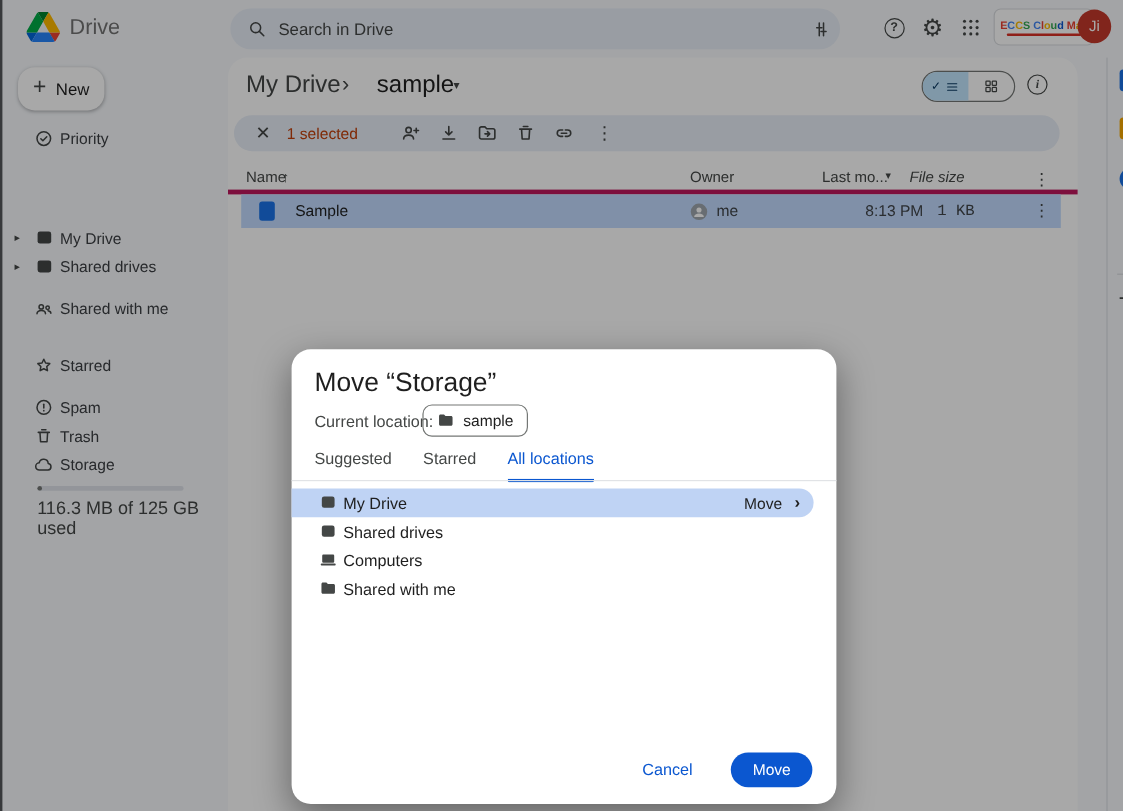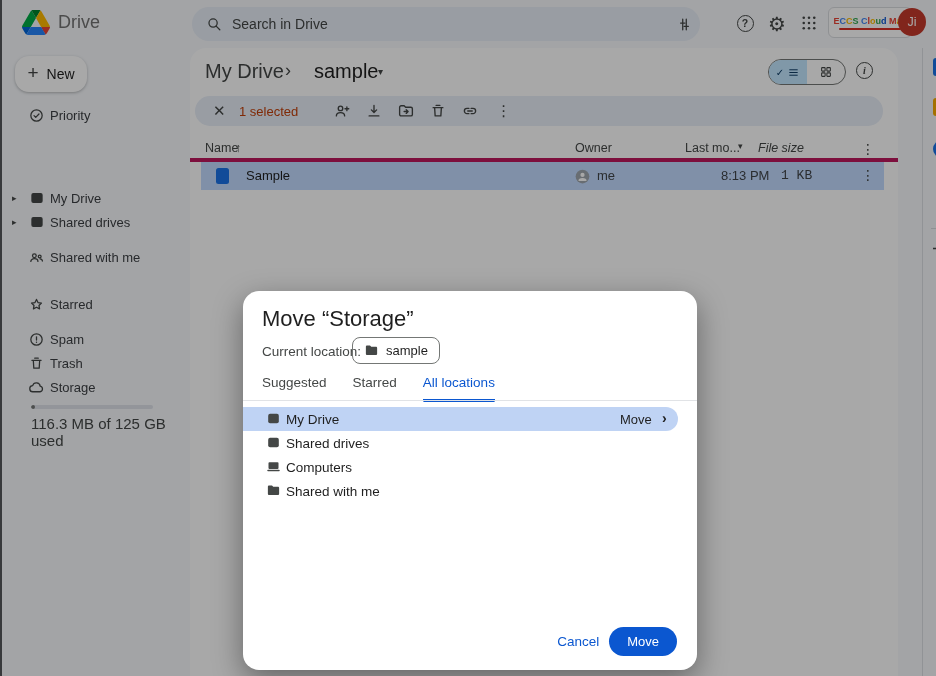--- a/index.html
+++ b/index.html
@@ -97,21 +97,21 @@
   .m-tabs { position:absolute; left:19px; top:84px; display:flex; gap:26px; font-size:13.5px; font-weight:500; color:#444746; }
   .m-tab { padding-bottom:9px; cursor:pointer; }
   .m-tab.active { color:#0b57d0; border-bottom:3px solid #0b57d0; border-radius:1.5px; }
   .m-divider { position:absolute; left:0; top:109px; width:454px; height:1px; background:#e1e3e6; }
   .m-row { position:absolute; left:0; width:454px; height:24px; font-size:13.5px; color:#1f1f1f; cursor:pointer; }
   .m-row.sel { width:435px; background:#bfd3f4; border-radius:0 12px 12px 0; }
   .m-row .m-ic { position:absolute; left:23px; top:4px; }
   .m-row .m-label { position:absolute; left:43px; top:5px; }
   .m-move { position:absolute; left:377px; top:5px; font-size:13px; color:#1f1f1f; }
   .m-chev { position:absolute; left:419px; top:3px; font-size:14px; font-weight:700; color:#1f1f1f; }
-  .m-footer { position:absolute; right:20px; bottom:14px; display:flex; align-items:center; gap:10px; }
+  .m-footer { position:absolute; right:20px; bottom:14px; display:flex; align-items:center; gap:32px; }
   .m-cancel { font-size:13.5px; font-weight:500; color:#0b57d0; cursor:pointer; }
   .m-confirm { min-width:56px; height:29px; background:#0b57d0; color:#fff; border:none; border-radius:15px; font-size:13px; font-weight:500; font-family:inherit; padding:0 18px; cursor:pointer; }
 </style>
 </head>
 <body>
 
 <div id="app">
   <div class="edge-strip"></div>
 
   <div class="topbar">

